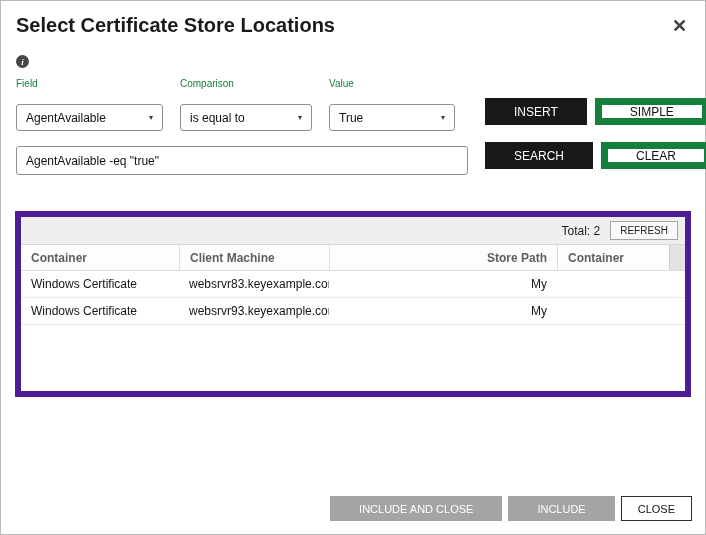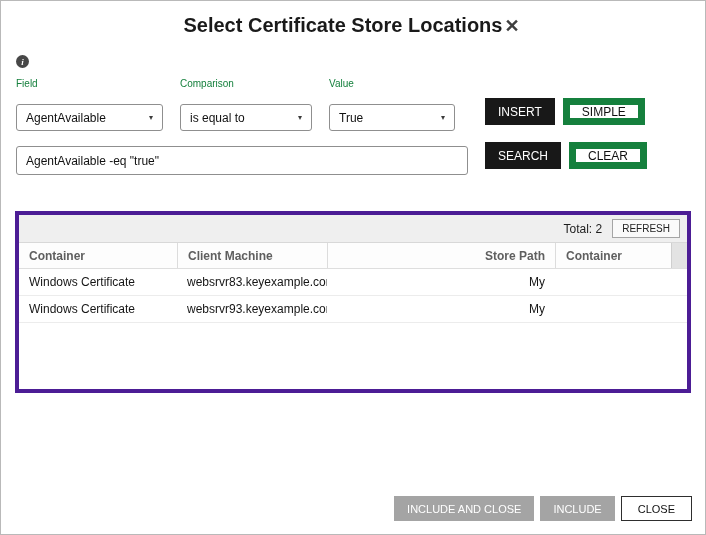--- a/index.html
+++ b/index.html
@@ -9,21 +9,21 @@
     font-family:"Liberation Sans", sans-serif;
     background:#e9e9e9;
   }
   .dialog {
     width:706px; height:535px;
     background:#fff;
     border:1px solid #b9b9b9;
     display:flex; flex-direction:column;
   }
   .dialog-header {
-    display:flex; justify-content:center; align-items:flex-start;
+    display:flex; justify-content:space-between; align-items:flex-start;
     padding:13px 16px 6px 15px;
   }
   .dialog-title {
     margin:0; font-size:20px; font-weight:bold; color:#1a1a1a;
   }
   .close-x {
     font-size:18px; font-weight:bold; color:#3f3f3f; line-height:1;
     cursor:pointer; padding:2px 2px; margin-top:1px;
   }
   .notice {
@@ -57,30 +57,30 @@
     width:452px; height:29px;
     border:1px solid #8f8f8f; border-radius:3px;
     padding:0 9px; font-size:12px; color:#111;
     font-family:"Liberation Sans", sans-serif;
   }
   .filter-right { margin-left:17px; display:flex; flex-direction:column; }
   .btnrow { display:flex; gap:8px; }
   .btnrow.first  { margin-top:20px; }
   .btnrow.second { margin-top:17px; }
   .btn {
-    height:27px; min-width:66px; padding:0 12px;
+    height:27px; min-width:66px; padding:0 28px;
     display:inline-flex; align-items:center; justify-content:center;
     font-size:12px; cursor:pointer; user-select:none;
     font-family:"Liberation Sans", sans-serif;
   }
   .btn-dark  { background:#181818; color:#fff; border:1px solid #181818; }
   .btn-light { background:#fff; color:#101010; border:7px solid #15803d; }
 
   .table-section { margin:36px 14px 0 14px; }
-  .table-wrap { border:4px solid #4c1d95; background:#be185d; }
+  .table-wrap { border:6px solid #4c1d95; background:#be185d; }
   .table-topbar {
     background:#efefef; border-bottom:1px solid #d8d8d8;
     display:flex; justify-content:flex-end; align-items:center; gap:10px;
     padding:4px 7px; height:28px; font-size:12px; color:#1d1d1d;
   }
   .refresh-btn {
     background:#fafafa; border:1px solid #a5a5a5; color:#222;
     font-size:10px; padding:3px 9px; cursor:pointer;
     font-family:"Liberation Sans", sans-serif;
   }

